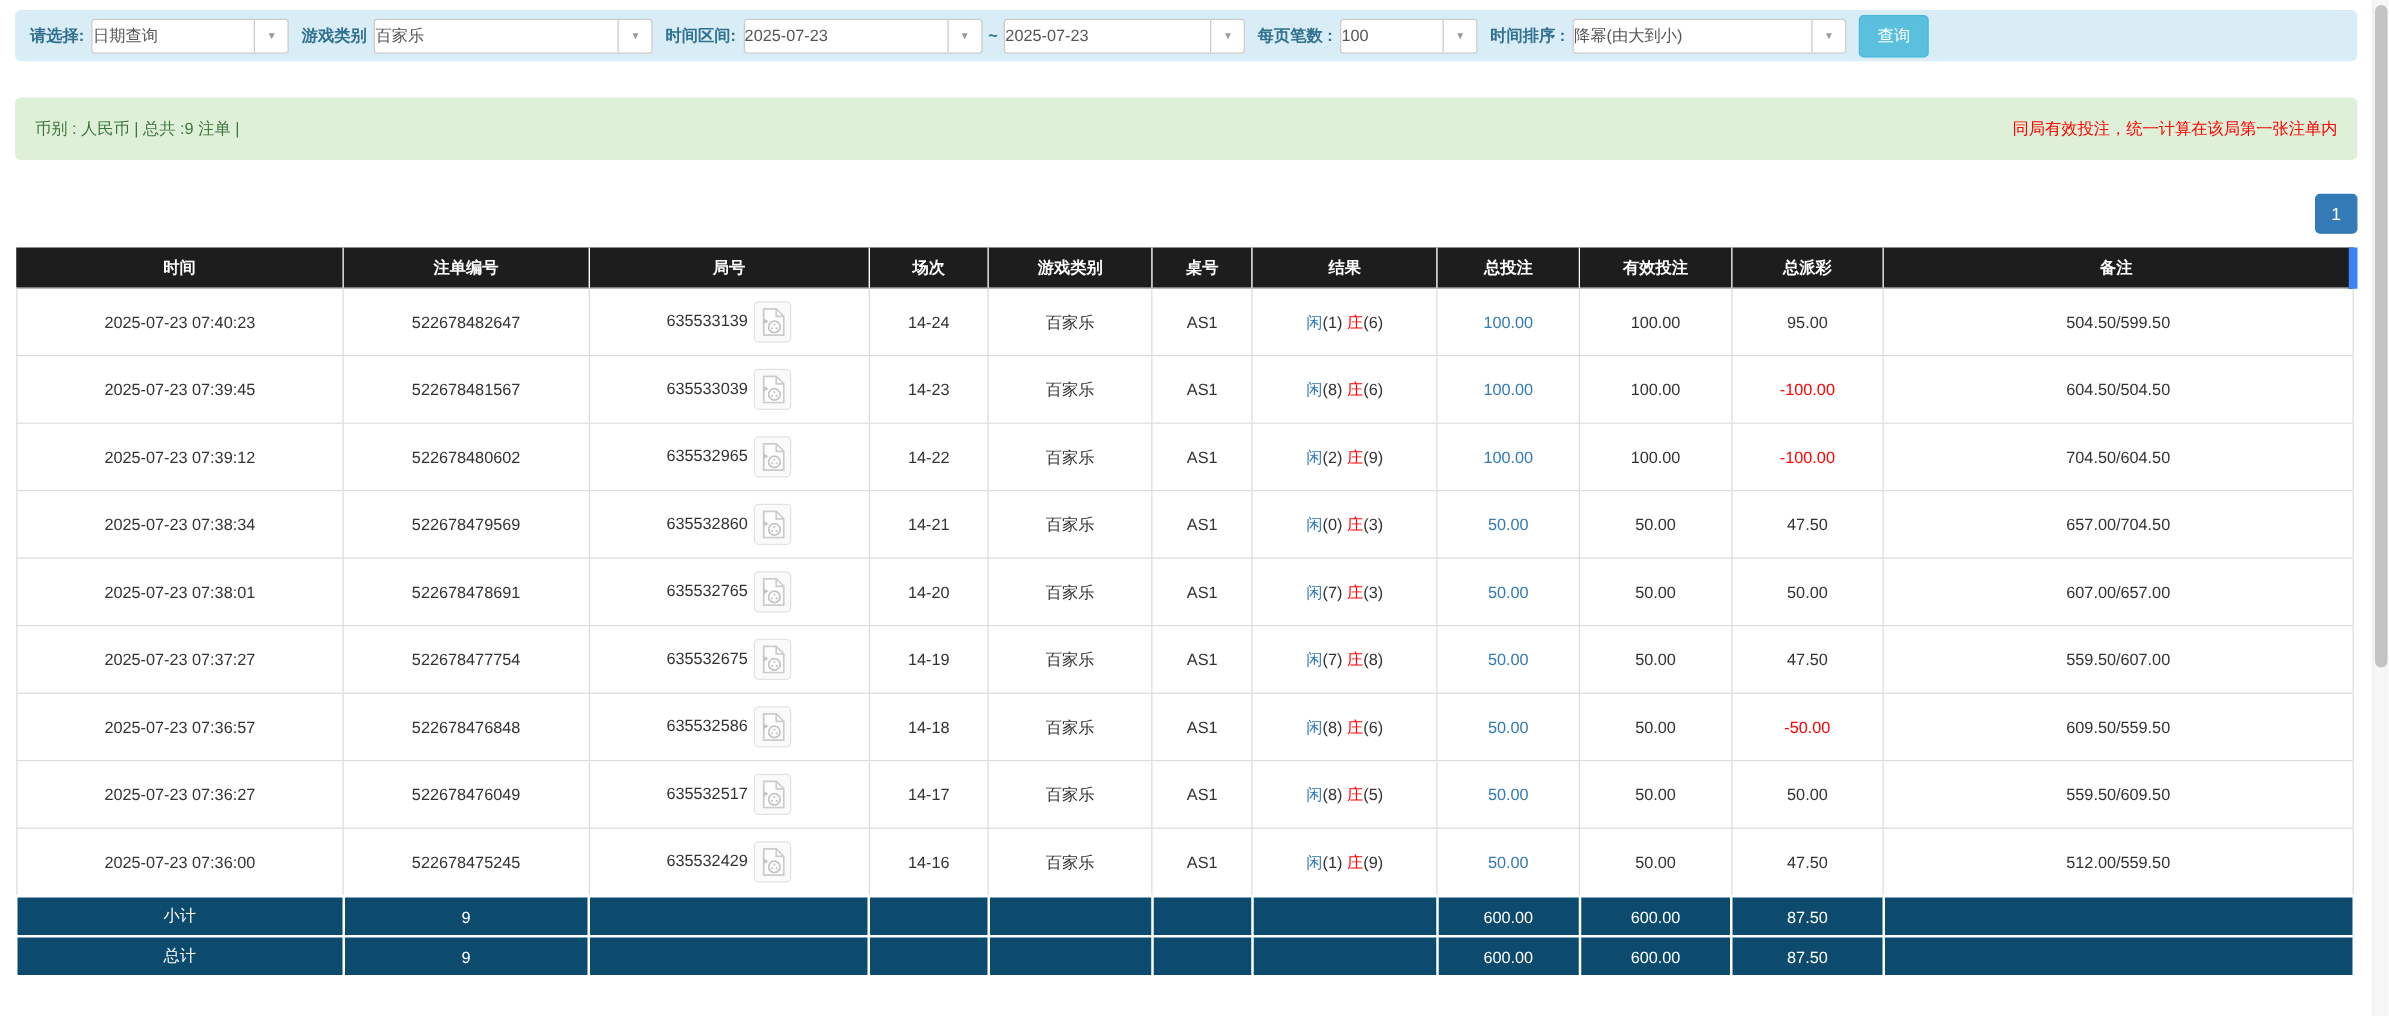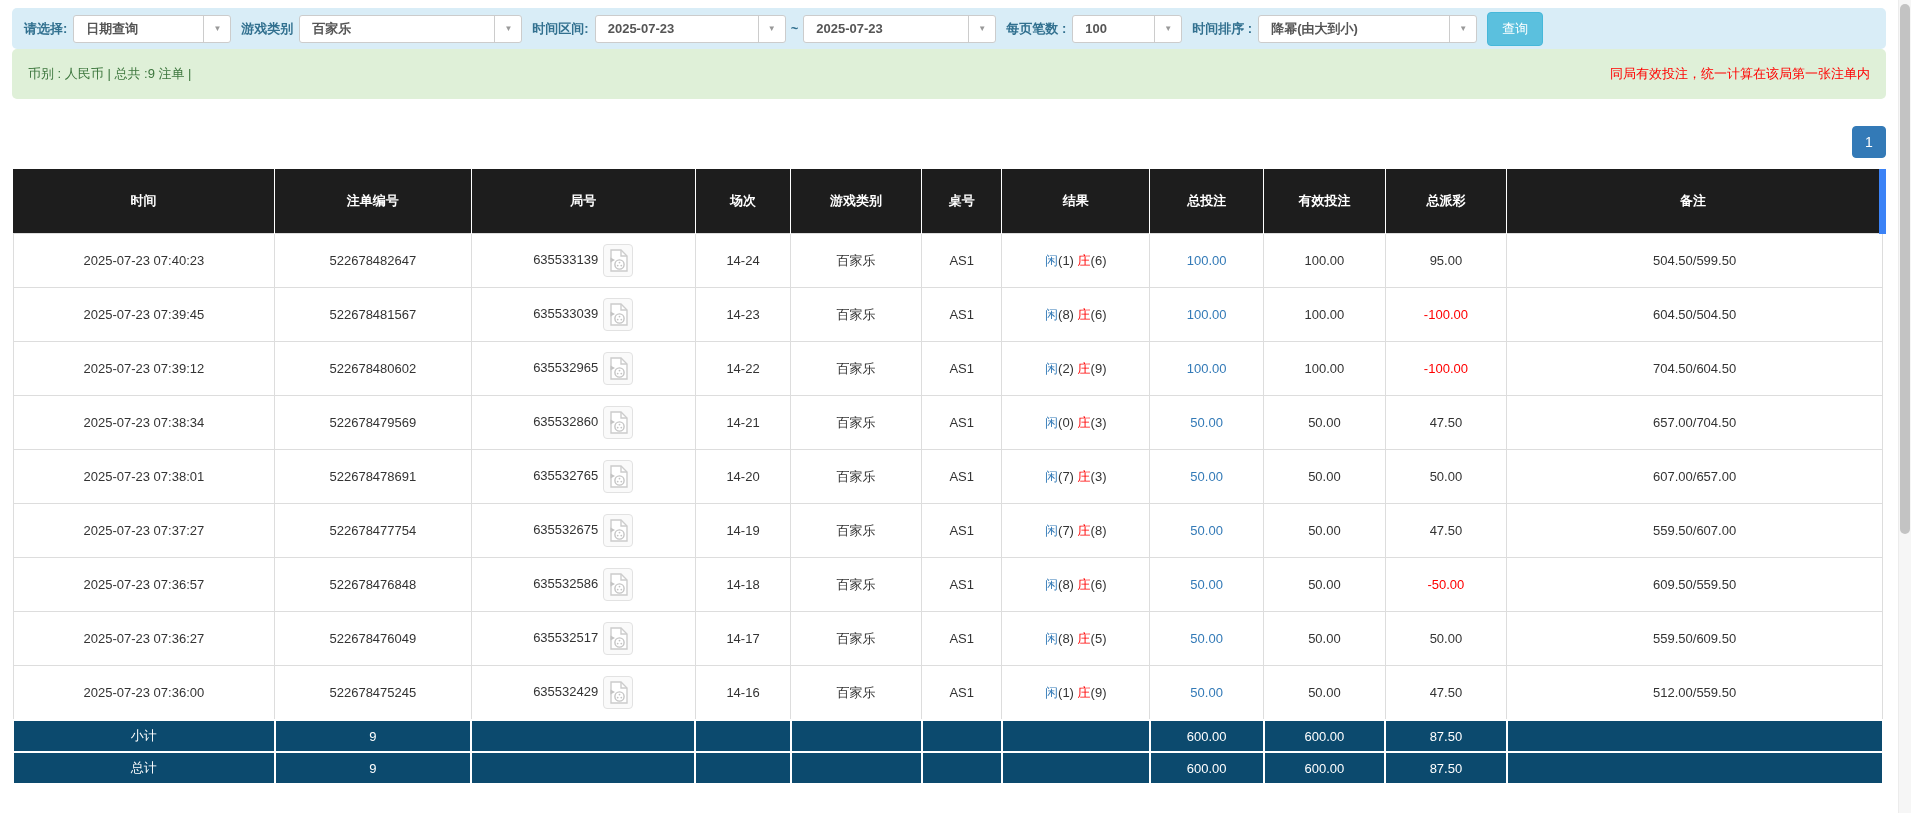--- a/index.html
+++ b/index.html
@@ -14,57 +14,57 @@
     background:#d9edf7; border-radius:5px; height:41px;
     display:flex; align-items:center; padding:0 10px; white-space:nowrap;
   }
   .f-label { color:#31708f; font-weight:bold; font-size:13px; margin:0 6px 0 10px; }
   .f-label.first { margin-left:2px; }
   .sel {
     background:#fff; border:1px solid #ccc; border-radius:3px; height:28px;
     display:inline-flex; align-items:center; justify-content:space-between;
     font-size:13px; color:#555; cursor:pointer; box-sizing:border-box;
   }
-  .sel .val { padding:0 12px; overflow:hidden;font-weight:bold; }
+  .sel .val { padding:0 0; overflow:hidden; }
   .sel .caret-box {
     width:26px; align-self:stretch; border-left:1px solid #ccc; flex:0 0 26px;
     display:flex; align-items:center; justify-content:center; color:#999; font-size:8px;
   }
   .tilde { color:#31708f; font-weight:bold; font-size:13px; margin:0 5px; }
   .search-btn {
     background:#5bc0de; border:1px solid #46b8da; color:#fff; font-size:13px;
     border-radius:4px; padding:7px 14px; margin-left:10px; cursor:pointer;
     font-family:inherit;
     text-align:right;
   }
 
   
   .summary-bar {
-    background:#dff0d8; border-radius:5px; padding:16px 16px;
+    margin-top:29px; background:#dff0d8; border-radius:5px; padding:16px 16px;
     display:flex; justify-content:space-between; align-items:center;
     font-size:13px; color:#3c763d;
   }
   .summary-note { color:#ff0000; }
 
   
   .pager-row { display:flex; justify-content:flex-end; margin-top:27px; }
   .page-btn {
     background:#337ab7; border:1px solid #337ab7; color:#fff; min-width:34px; height:32px;
     display:flex; align-items:center; justify-content:center; border-radius:4px;
     font-size:14px; cursor:pointer; box-sizing:border-box;
   }
 
   
   table.records {
     width:100%; border-collapse:collapse; table-layout:fixed;
     margin-top:11px; font-size:13px;
   }
   table.records thead th {
     background:#1d1d1d; color:#fff; font-weight:bold; height:32px;
-    border-right:1px solid #fff; font-size:13px; padding:16px;
+    border-right:1px solid #fff; font-size:13px; padding:0;
   }
   table.records thead th:last-child { border-right:7px solid #3b82f6; }
   table.records tbody td {
     height:53px; text-align:center; border:1px solid #ddd; color:#333;
     padding:0 4px; overflow:hidden;
   }
   table.records tfoot td {
     background:#0c4a6e; color:#fff; height:30px; text-align:center;
     border:2px solid #fff; font-size:13px; padding:0;
   }

